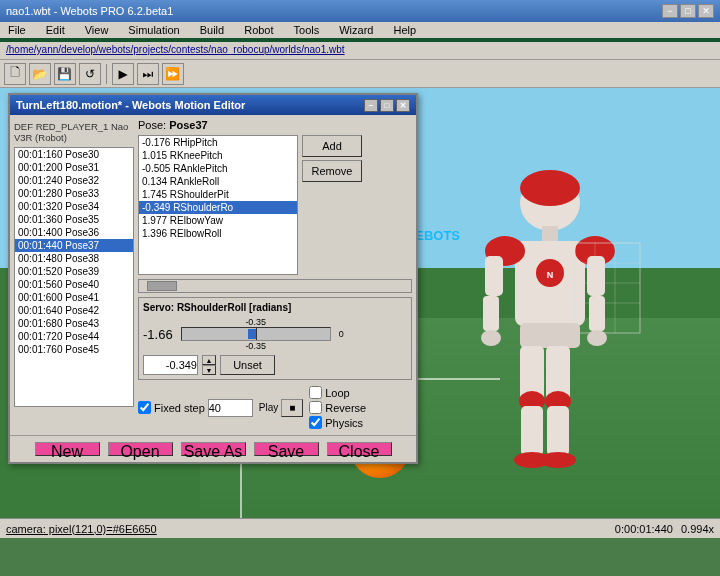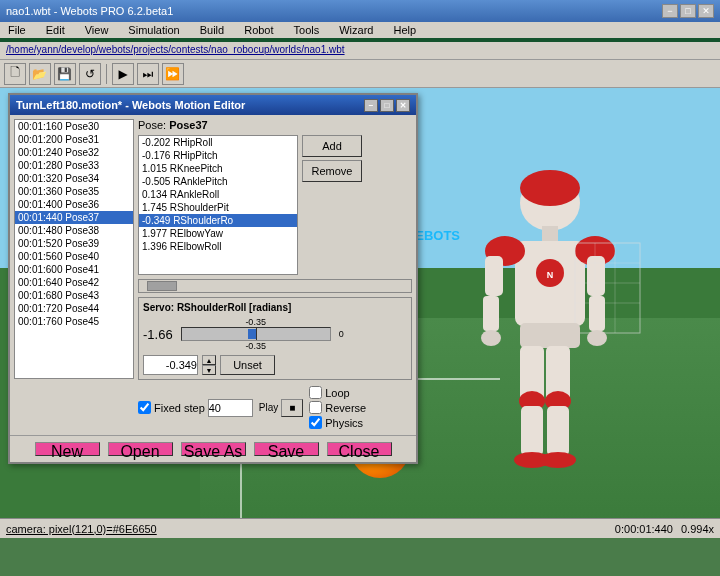--- a/index.html
+++ b/index.html
@@ -564,20 +564,21 @@
       <div id="dialog-title-controls">
         <div class="dialog-btn">−</div>
         <div class="dialog-btn">□</div>
         <div class="dialog-btn">✕</div>
       </div>
     </div>
 
     <div id="dialog-content">
 
       <div id="pose-list-panel">
+        <div id="pose-def-label" style="font-size:9.5px;word-break:break-all;">DEF RED_PLAYER_1 NaoV3R (Robot)</div>
         <div id="pose-list">
 
         <div class="pose-item">00:01:160 Pose30</div>
             <div class="pose-item">00:01:200 Pose31</div>
             <div class="pose-item">00:01:240 Pose32</div>
             <div class="pose-item">00:01:280 Pose33</div>
             <div class="pose-item">00:01:320 Pose34</div>
             <div class="pose-item">00:01:360 Pose35</div>
             <div class="pose-item">00:01:400 Pose36</div>
             <div class="pose-item selected">00:01:440 Pose37</div>
@@ -594,21 +595,20 @@
 
       <div id="right-panel">
 
         <div id="pose-label-row">
           <span style="font-size:11px;">Pose: <strong>Pose37</strong></span>
         </div>
 
         <div id="servo-list-container">
           <div id="servo-list">
 
-          <div class="servo-item">-0.202 RHipRoll</div>
               <div class="servo-item">-0.176 RHipPitch</div>
               <div class="servo-item">1.015 RKneePitch</div>
               <div class="servo-item">-0.505 RAnklePitch</div>
               <div class="servo-item">0.134 RAnkleRoll</div>
               <div class="servo-item">1.745 RShoulderPit</div>
               <div class="servo-item selected">-0.349 RShoulderRo</div>
               <div class="servo-item">1.977 RElbowYaw</div>
               <div class="servo-item">1.396 RElbowRoll</div>
             </div>
           <div id="servo-buttons">

